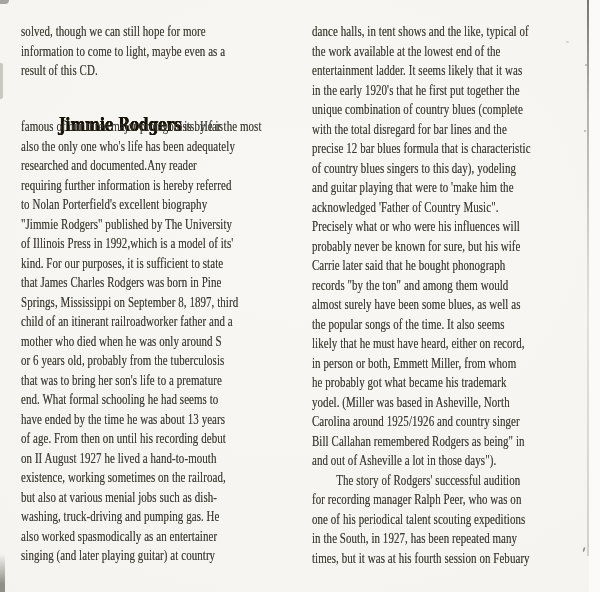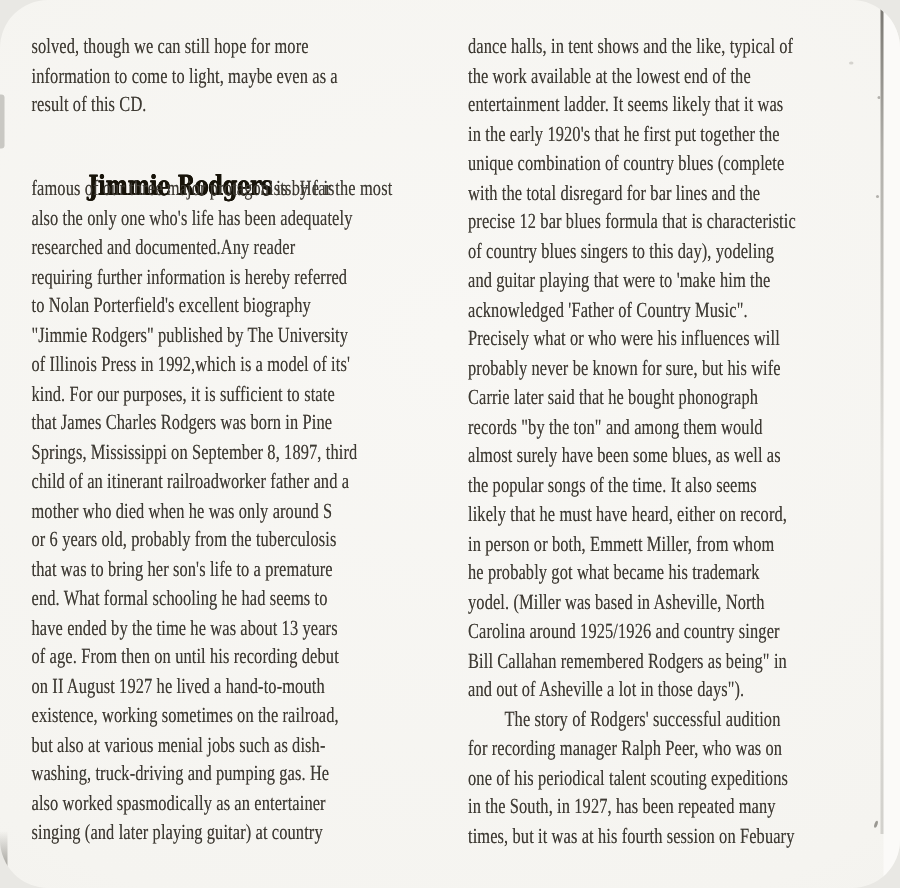--- a/index.html
+++ b/index.html
@@ -1,20 +1,19 @@
 <!DOCTYPE html>
 <html><head>
 <meta charset="utf-8">
 <style>
   html,body{margin:0;padding:0;background:#e9e8e4;}
   .page{
     position:relative;width:600px;height:592px;overflow:hidden;
     background:radial-gradient(130% 110% at 50% 38%, #f8f7f4 0%, #f5f4f0 62%, #efeeea 100%);
     font-family:"Liberation Serif",serif;
-    border-radius:32px;
   }
   .col{
     position:absolute;top:22px;width:353px;
     transform:scaleX(.76);transform-origin:0 0;
     font-size:14.4px;line-height:19.5px;color:#3e3a33;
     letter-spacing:.1px;
     text-shadow:0 0 .4px rgba(62,58,51,.55);
   }
   .col-left{left:21px;}
   .col-right{left:312px;}

